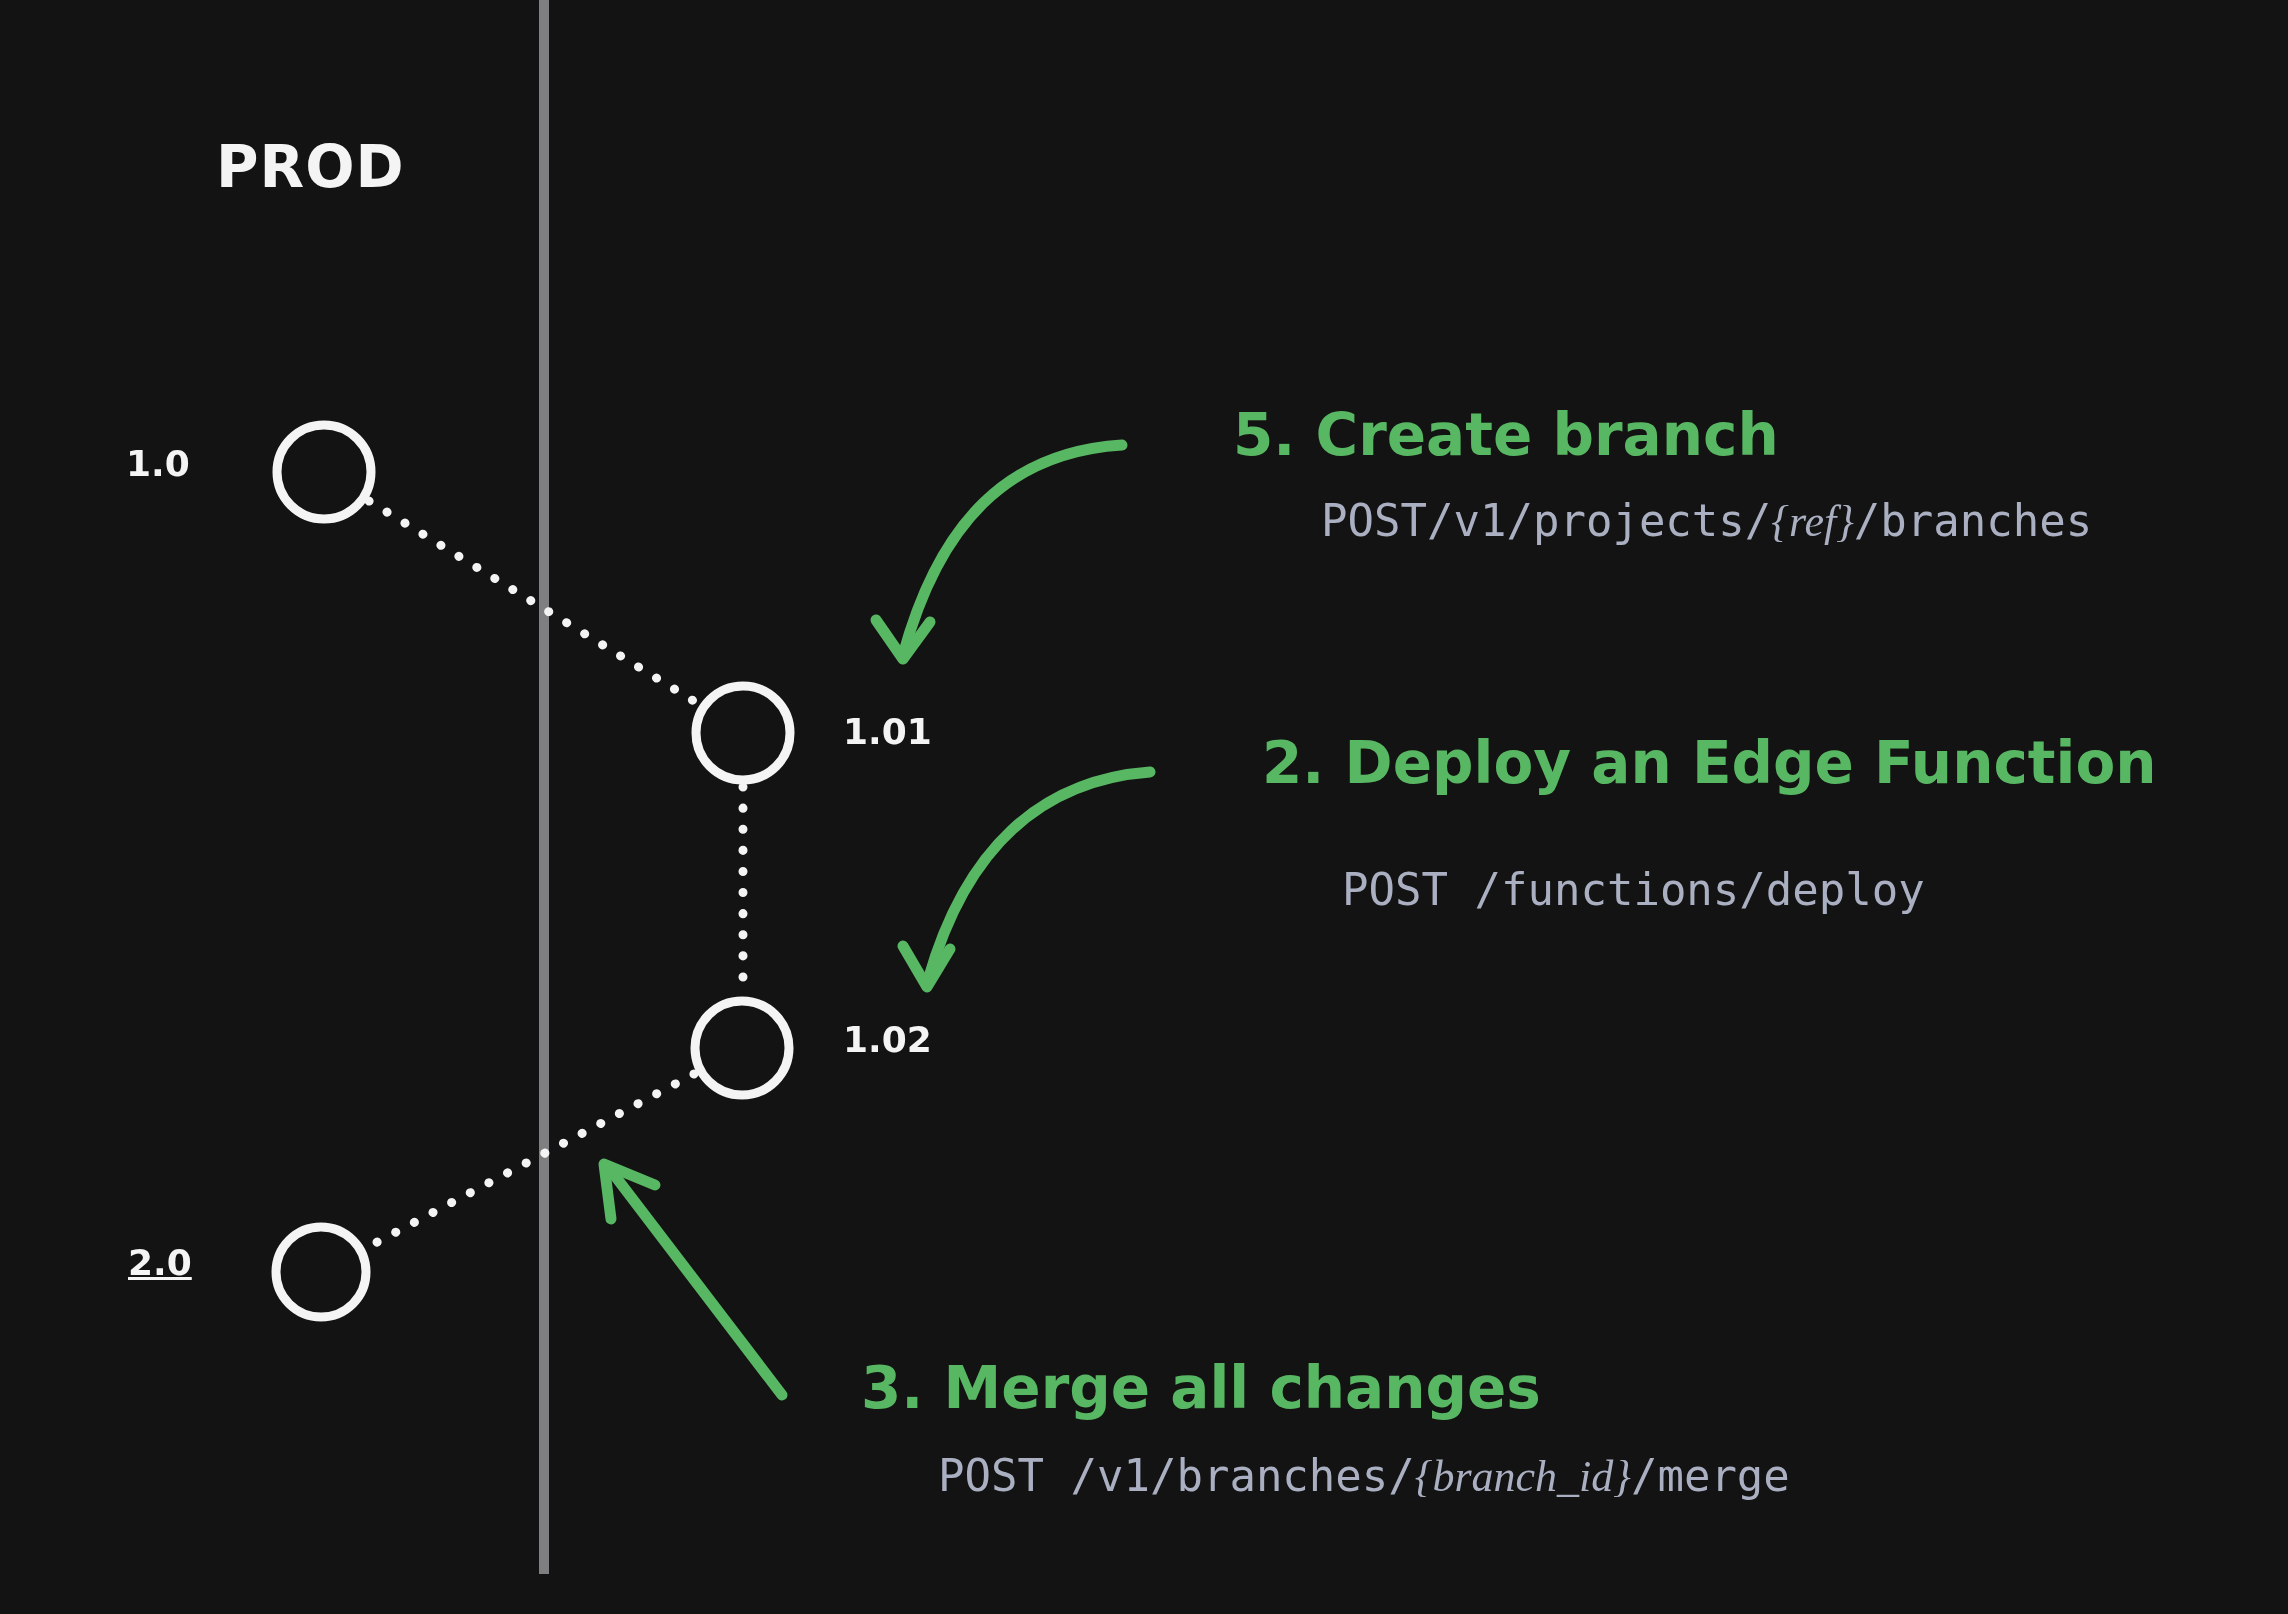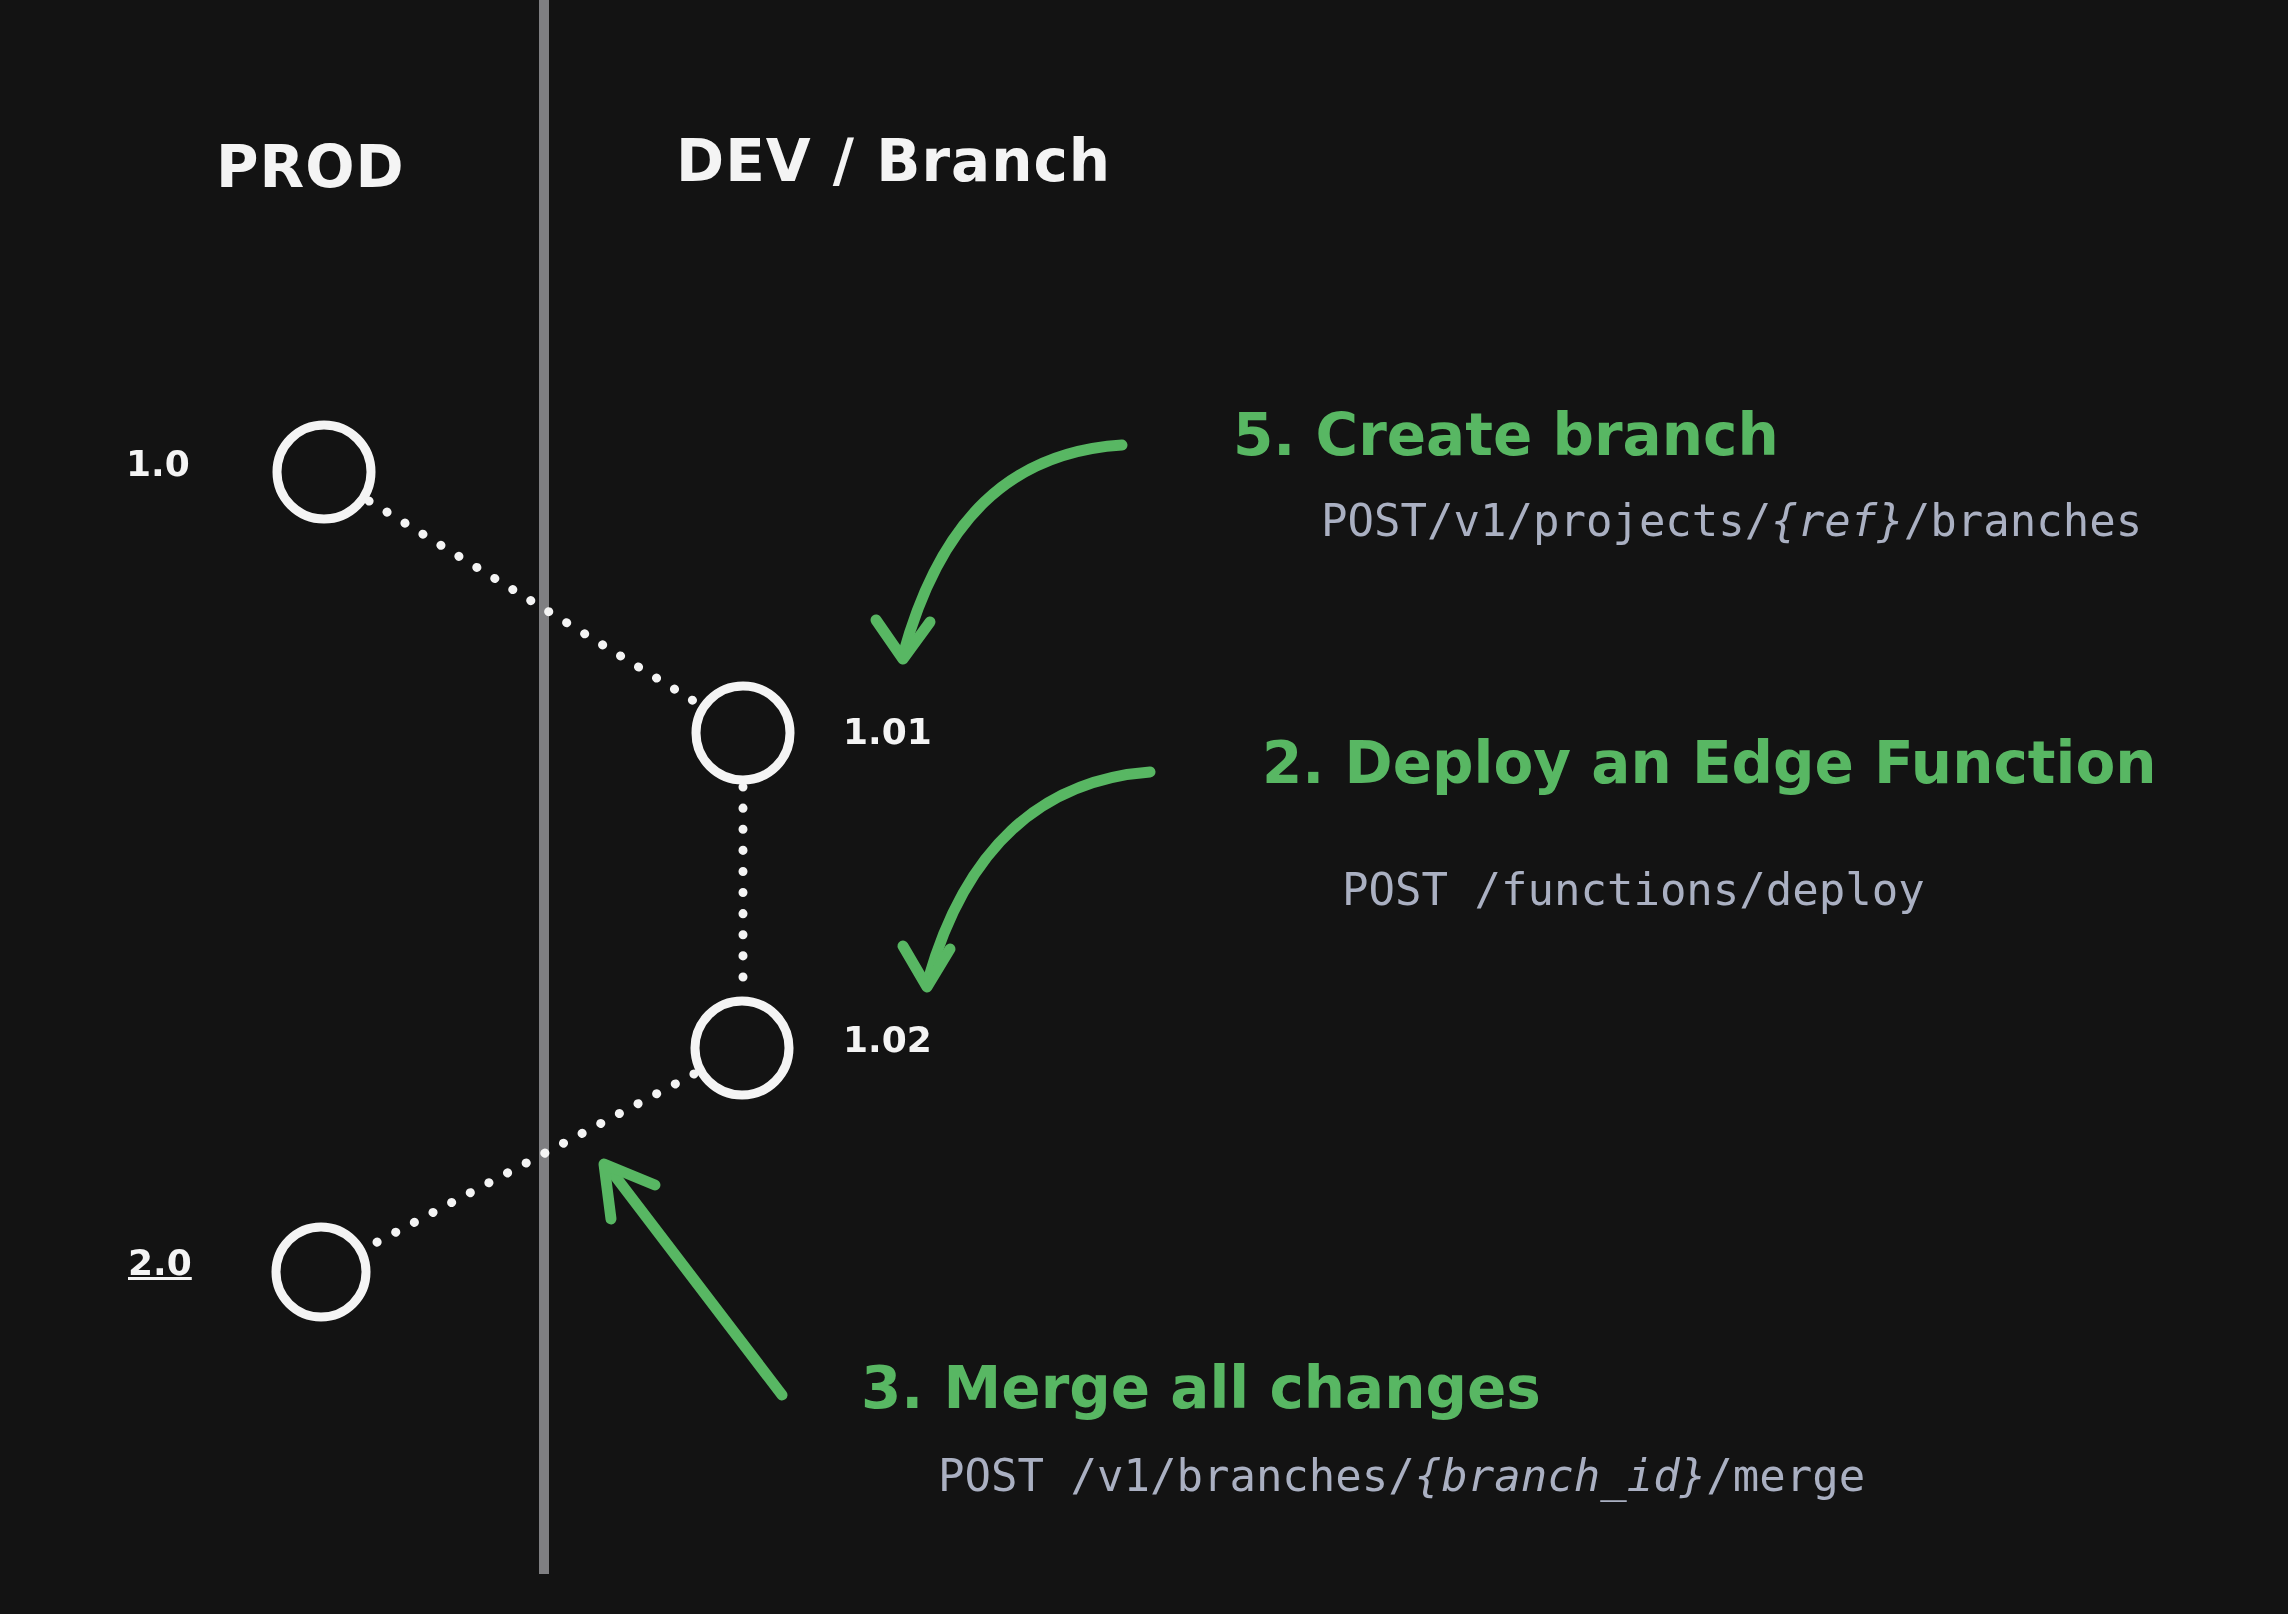--- a/index.html
+++ b/index.html
@@ -58,21 +58,21 @@
   .st-2{left:1262px;top:732px;}
   .st-3{left:861px;top:1357px;}
   .api{
     position:absolute;
     color:var(--code);
     font-family:"DejaVu Sans Mono","Liberation Mono",monospace;
     font-size:44px;
     line-height:1.1;
     white-space:nowrap;
   }
-  .api em{font-style:italic;}
+  .api em{font-style:italic;font-family:Liberation Serif, serif;}
   .api-1{left:1321px;top:497px;}
   .api-2{left:1342px;top:838px;margin-top:28px;}
   .api-3{left:938px;top:1452px;}
 
   .node-circle{fill:none;stroke:var(--white);stroke-width:9;}
   .dots{
     fill:none;stroke:var(--white);stroke-width:9;
     stroke-linecap:round;stroke-dasharray:0.1 21;
   }
   .garrow{
@@ -81,21 +81,20 @@
   }
 </style>
 </head>
 <body>
 
 <div class="canvas">
 
   <div class="divider"></div>
 
   <div class="hdr prod">PROD</div>
-  <div class="hdr dev">DEV / Branch</div>
 
   <svg class="overlay" width="2288" height="1614" viewBox="0 0 2288 1614">
 
     <path class="dots" d="M 369 501 L 697 703"></path>
     <path class="dots" d="M 743 787 L 743 992"></path>
     <path class="dots" d="M 694 1074 L 366 1248"></path>
 
     <circle class="node-circle" cx="324" cy="472" r="47"></circle>
     <circle class="node-circle" cx="743" cy="733" r="47"></circle>
     <circle class="node-circle" cx="742" cy="1048" r="47"></circle>

